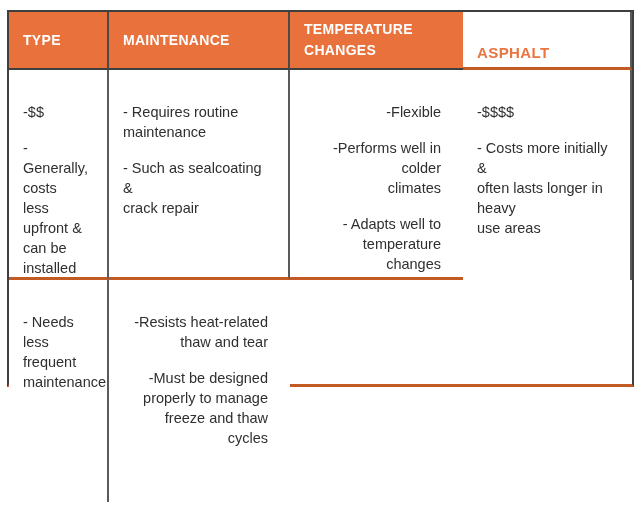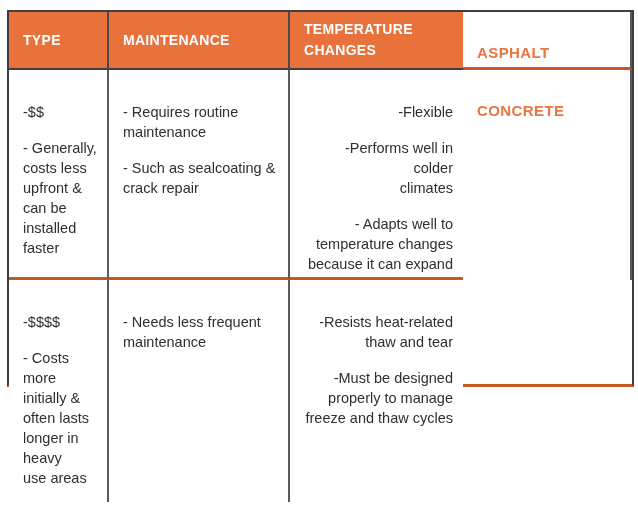--- a/index.html
+++ b/index.html
@@ -30,21 +30,21 @@
   .hcell span {
     color: #ffffff;
     font-weight: bold;
     font-size: 14px;
     letter-spacing: 0.3px;
     line-height: 21px;
   }
   .cell {
     background: #ffffff;
     border-right: 2px solid #5a5a5a;
-    padding: 32px 10px 0 14px;
+    padding: 32px 22px 0 14px;
     overflow: hidden;
   }
   .cell.last { border-right: none; text-align: right; }
   .row1 { border-bottom: 3px solid #c35a24; }
   .cell p {
     color: #2f2f2f;
     font-size: 14.5px;
     line-height: 20px;
     white-space: pre-line;
     margin: 0 0 16px 0;
@@ -90,23 +90,20 @@
     <p>-Flexible</p>
     <p>-Performs well in colder
 climates</p>
     <p>- Adapts well to
 temperature changes
 because it can expand
 and contract.</p>
   </div>
 
   <div class="cell">
-    <span class="type-label">CONCRETE</span>
-  </div>
-  <div class="cell">
     <p>-$$$$</p>
     <p>- Costs more initially &amp;
 often lasts longer in heavy
 use areas</p>
   </div>
   <div class="cell">
     <p>- Needs less frequent
 maintenance</p>
   </div>
   <div class="cell last">

